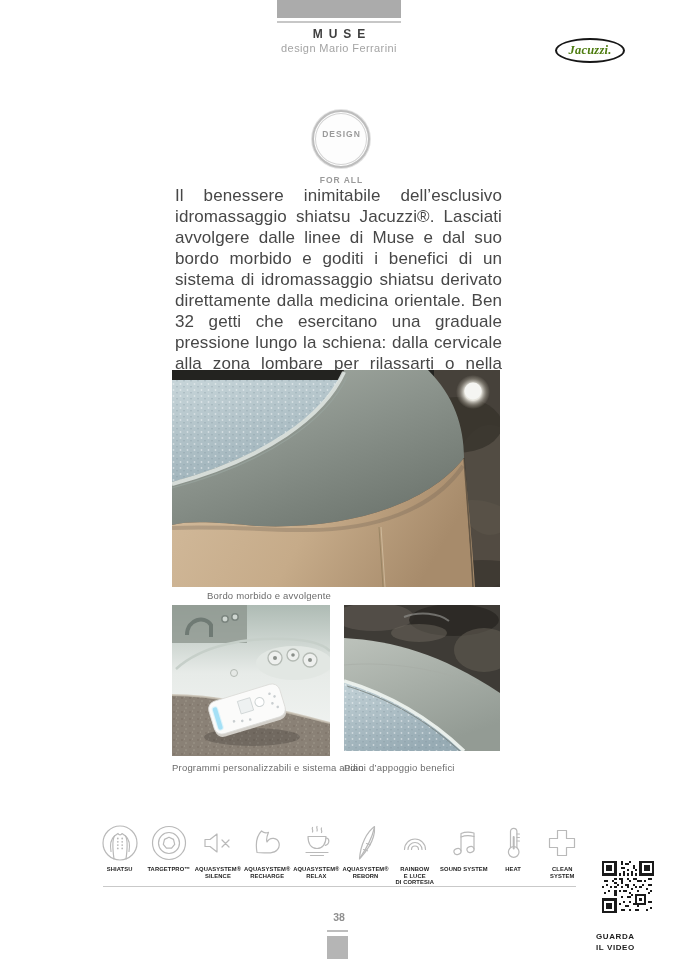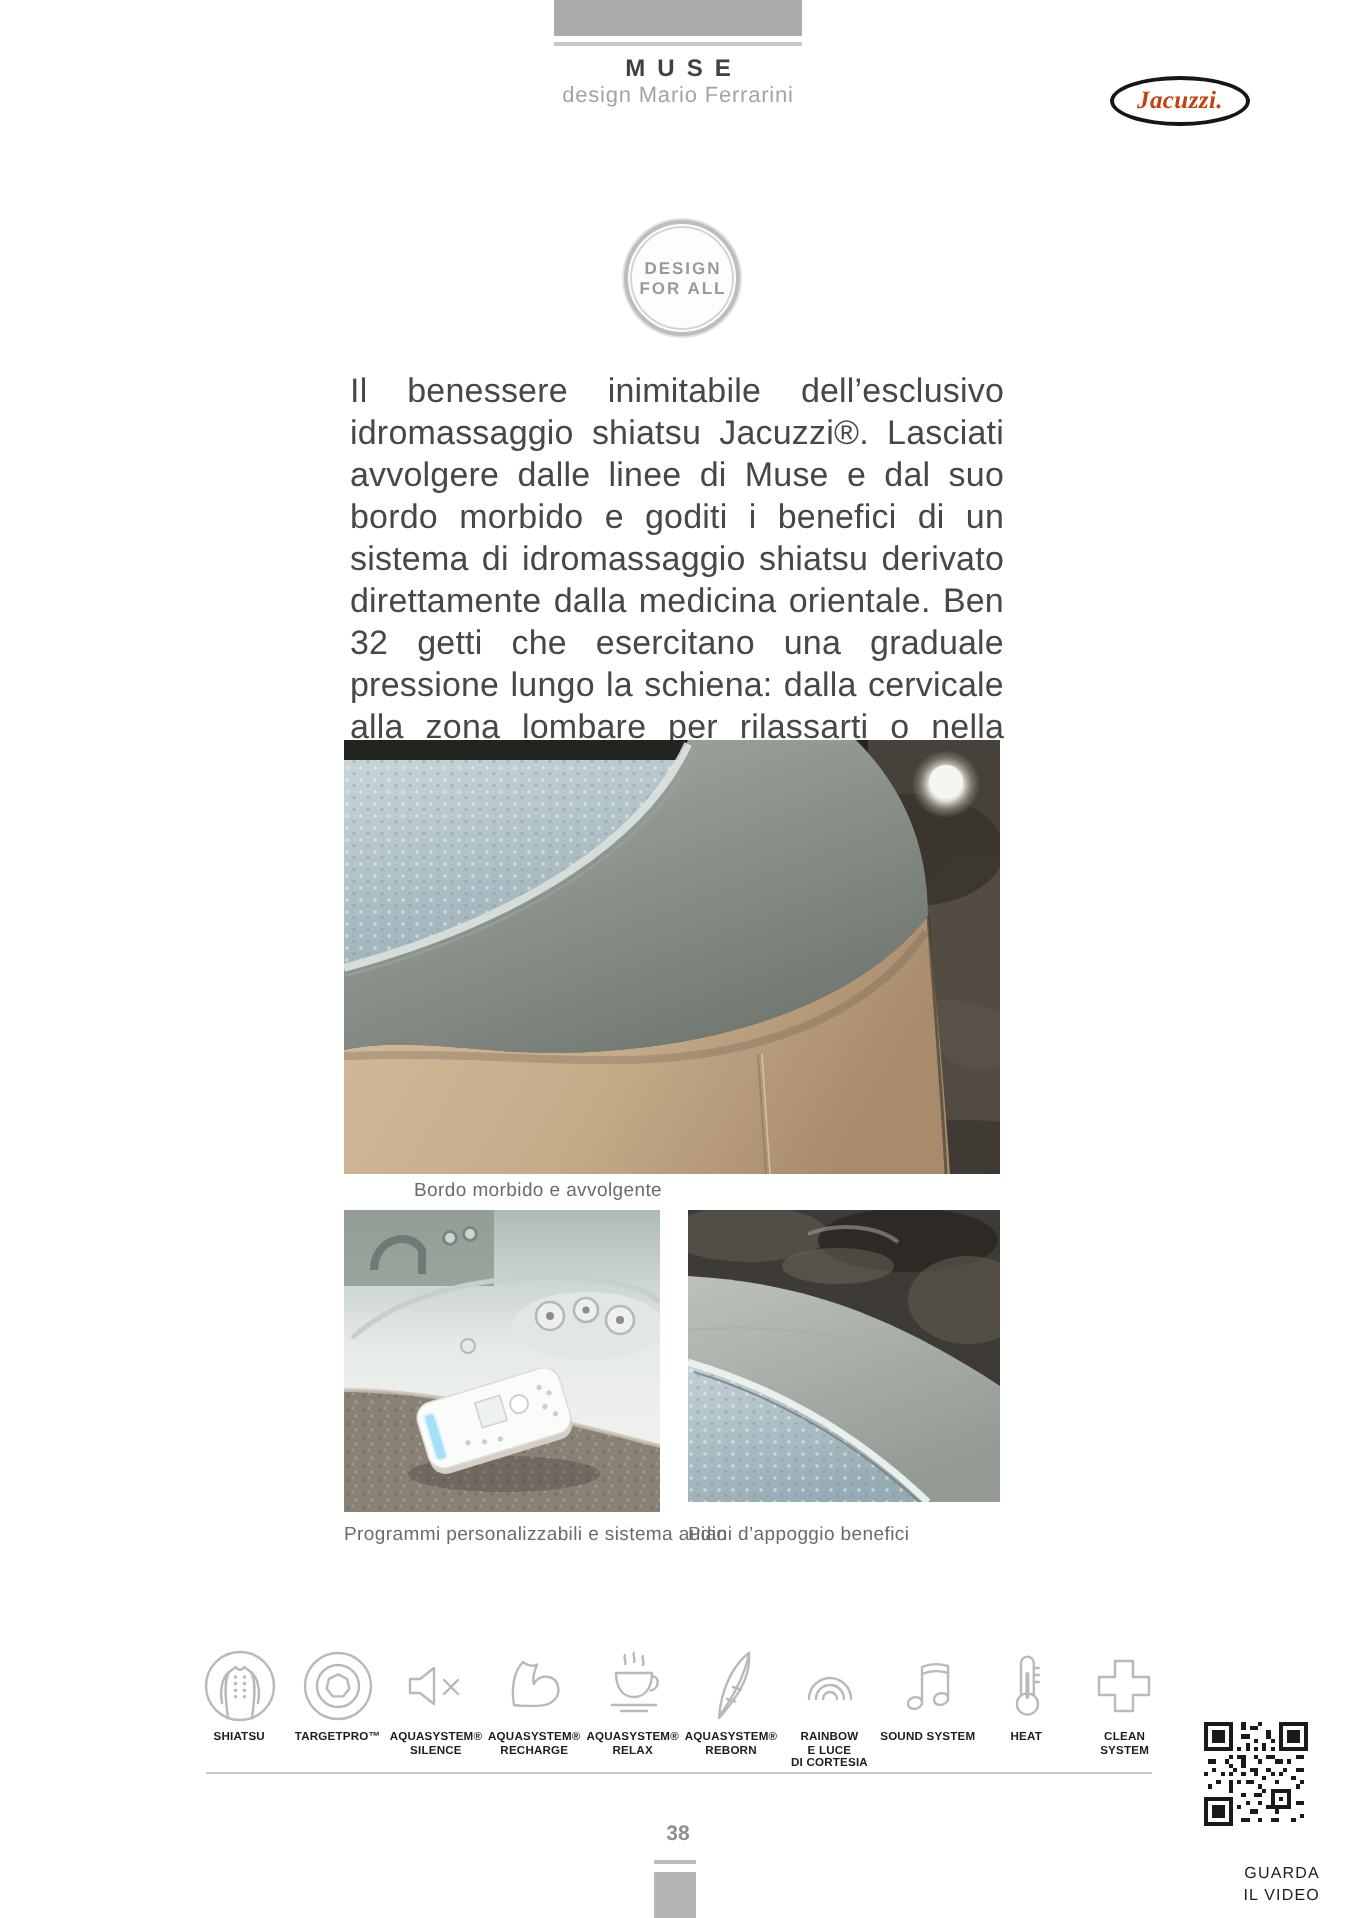--- a/index.html
+++ b/index.html
@@ -10,27 +10,27 @@
   .header-bar{left:277px;top:0;width:124px;height:18px;background:#ababab;}
   .header-rule{left:277px;top:21px;width:124px;height:2px;background:#c7c7c7;}
   .collection-title{left:267px;top:27px;width:144px;text-align:center;font-size:12px;
     font-weight:bold;color:#404040;letter-spacing:6px;text-indent:6px;}
   .designer-credit{left:239px;top:42px;width:200px;text-align:center;font-size:11px;
     color:#a4a4a4;letter-spacing:.4px;}
   .jacuzzi-logo{left:555px;top:38px;width:70px;height:25px;border:2.5px solid #161616;
     border-radius:50%;display:flex;align-items:center;justify-content:center;box-sizing:border-box;
     background:#fff;}
   .jacuzzi-logo span{font-family:"Liberation Serif",serif;font-style:italic;font-weight:bold;
-    font-size:12.5px;color:#c2410c;letter-spacing:.2px;}
+    font-size:12.5px;color:#4d7c0f;letter-spacing:.2px;}
 
   
   .dfa{left:312px;top:110px;width:54px;height:54px;border-radius:50%;border:2px solid #bdbdbd;
     box-shadow:inset 0 0 0 1px #fff, inset 0 0 0 2px #d4d4d4, 0 0 0 1px #e3e3e3;
     display:flex;flex-direction:column;align-items:center;justify-content:center;background:#fdfdfd;}
-  .dfa div{font-size:8.5px;font-weight:bold;color:#9a9a9a;letter-spacing:1px;line-height:10px;text-indent:1px;}
+  .dfa div{font-size:8.5px;font-weight:bold;color:#9a9a9a;letter-spacing:1px;line-height:10px;text-indent:1px;margin-top:36px;}
 
   
   .intro{left:175px;top:185px;width:327px;font-size:17px;line-height:21px;color:#474747;
     text-align:justify;letter-spacing:.1px;}
 
   
   .main-photo{left:172px;top:370px;width:328px;height:217px;}
   .photo-remote{left:172px;top:605px;width:158px;height:151px;}
   .photo-shelf{left:344px;top:605px;width:156px;height:146px;}
   .caption{font-size:9.5px;color:#6b6b6b;letter-spacing:.2px;}
@@ -42,21 +42,21 @@
   .features{left:95px;top:822px;width:492px;display:flex;}
   .feature{width:49.2px;display:flex;flex-direction:column;align-items:center;}
   .feature .ic{height:42px;display:flex;align-items:center;justify-content:center;}
   .feature .lbl{margin-top:2px;font-size:5.8px;font-weight:bold;line-height:6.6px;color:#1c1c1c;
     text-align:center;white-space:pre-line;letter-spacing:.1px;}
   .fi{stroke:#b9b9b9;fill:none;stroke-width:1.2;stroke-linecap:round;stroke-linejoin:round;}
   .features-divider{left:103px;top:886px;width:473px;height:1px;background:#c9c9c9;}
 
   
   .qr{left:601px;top:861px;width:54px;height:52px;}
-  .video-cta{left:596px;top:932px;width:64px;text-align:right;font-size:8px;font-weight:normal;
+  .video-cta{left:596px;top:932px;width:64px;text-align:left;font-size:8px;font-weight:bold;
     color:#1c1c1c;line-height:10.5px;letter-spacing:.6px;white-space:pre-line;}
 
   
   .page-number{left:300px;top:911px;width:78px;text-align:center;font-size:10.5px;font-weight:bold;color:#8f8f8f;}
   .footer-rule{left:327px;top:930px;width:21px;height:1.5px;background:#bdbdbd;}
   .footer-tab{left:327px;top:936px;width:21px;height:23px;background:#b5b5b5;}
 </style>
 </head>
 <body>
 

